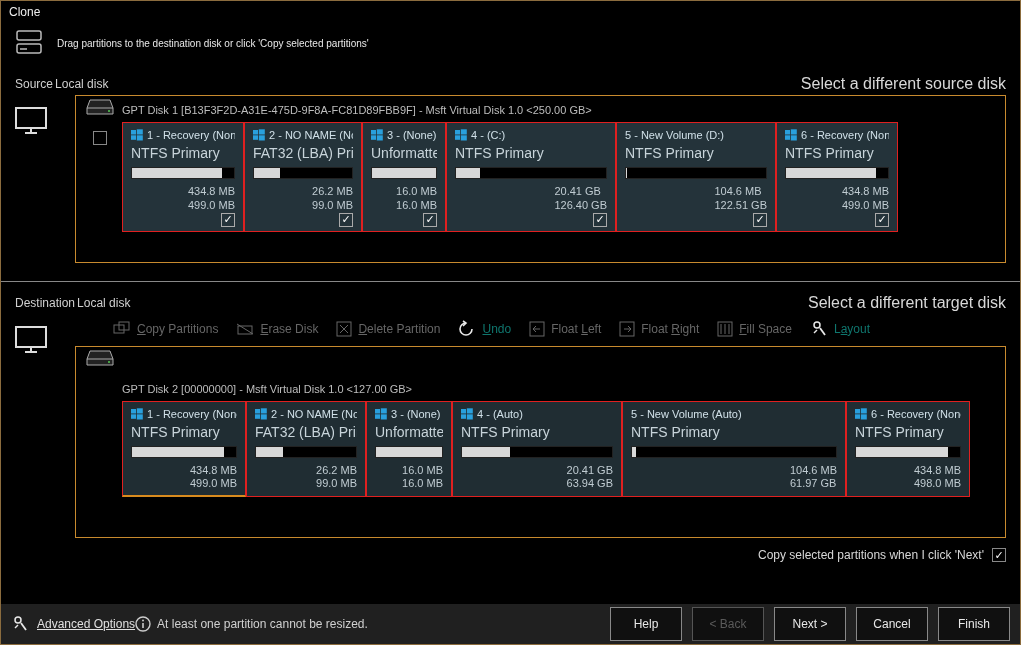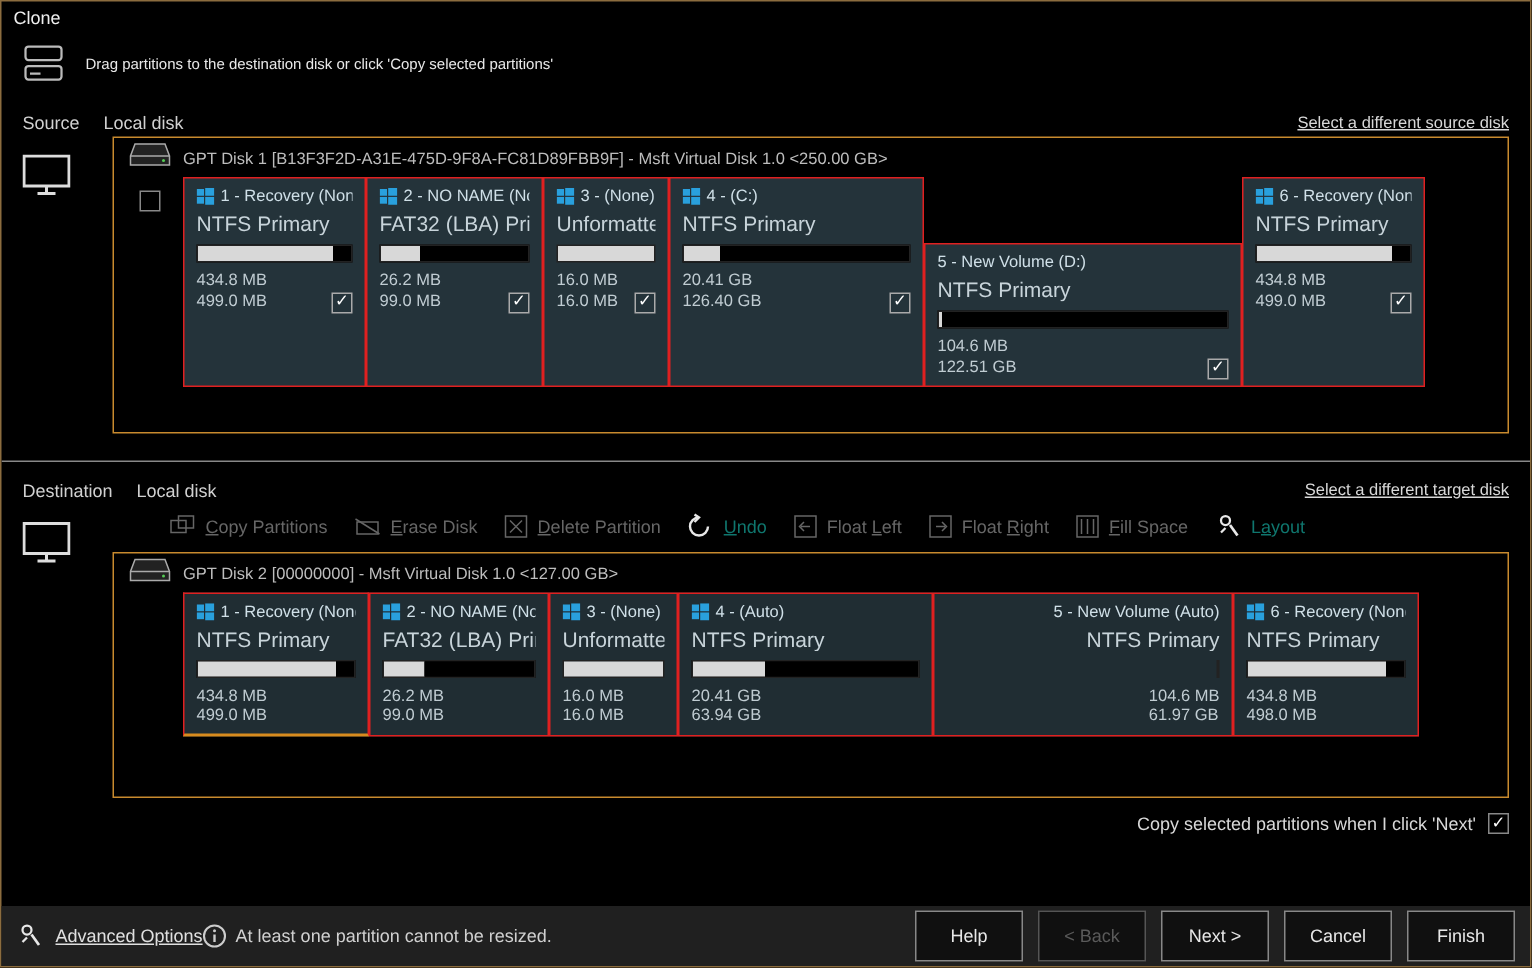--- a/index.html
+++ b/index.html
@@ -29,26 +29,25 @@
     font-size: 10px;
     color: #e8e8e8;
   }
   .drive-icon svg { display:block; }
   .section-row {
     display: flex;
     align-items: center;
     justify-content: space-between;
     padding: 4px 14px 2px 14px;
   }
-  .section-row .left { display:flex; gap:16px; align-items:center; }
+  .section-row .left { display:flex; gap:2px; align-items:center; }
   .section-row .label1 { color:#d0d0d0; font-size:12px; }
   .section-row a {
     color:#d8d8d8;
-    text-decoration: underline;
-    font-size:11px;
+    font-size:16px;
     cursor:pointer;
   }
   .panel-wrap {
     display:flex;
     align-items:flex-start;
     padding: 0 14px;
     gap: 28px;
   }
   .monitor-icon { margin-top:12px; }
   .disk-panel {
@@ -80,21 +79,21 @@
     width:12px; height:12px; display:inline-block;
   }
   .win-logo svg { display:block; }
   .p-sub { font-size:14px; color:#c8d4da; white-space:nowrap; overflow:hidden; }
   .usage-bar {
     height:12px; border:1px solid #222; background:#000; display:flex; margin-top:2px;
   }
   .usage-used { background:#d8d8d8; height:100%; }
   .usage-free { background:#000; height:100%; flex:1; }
   .p-foot {
-    display:flex; justify-content:space-between; align-items:flex-end; margin-top:2px;
+    display:flex; justify-content:space-between; align-items:flex-end; margin-top:2px;flex-direction:column;
   }
   .p-sizes { font-size:11px; color:#c0ccd2; line-height:1.25; }
   .p-check {
     width:14px; height:14px; border:1px solid #aaa; display:inline-flex; align-items:center; justify-content:center;
     background:#24333a;
   }
   .p-check.checked::after { content:"✓"; color:#fff; font-size:11px; line-height:1; }
   .divider { height:1px; background:#888; margin:18px 0 8px 0; }
   .toolbar {
     display:flex; gap:18px; align-items:center; padding:6px 0 8px 38px;
@@ -258,21 +257,21 @@
               <div class="p-sub">NTFS Primary</div>
               <div class="usage-bar">
                 <div class="usage-used" style="width:16%"></div>
                 <div class="usage-free"></div>
               </div>
               <div class="p-foot">
                 <div class="p-sizes">20.41 GB<br>126.40 GB</div>
                 <span class="p-check checked"></span>
               </div>
             </div>
-            <div class="partition" style="width: 212px; margin-top: 44px;">
+            <div class="partition" style="width: 160px;">
               <div class="p-title-row">
                 <span>5 - New Volume (D:)</span>
               </div>
               <div class="p-sub">NTFS Primary</div>
               <div class="usage-bar">
                 <div class="usage-used" style="width:1%"></div>
                 <div class="usage-free"></div>
               </div>
               <div class="p-foot">
                 <div class="p-sizes">104.6 MB<br>122.51 GB</div>
@@ -395,21 +394,21 @@
         <div class="hdd-icon" style="gap:0;">
           <span>
             <svg width="28" height="18" viewBox="0 0 28 18">
               <path d="M4 2 L24 2 L27 10 L27 16 L1 16 L1 10 Z" fill="#222" stroke="#aaa" stroke-width="1"></path>
               <line x1="1" y1="10" x2="27" y2="10" stroke="#aaa" stroke-width="1"></line>
               <circle cx="23" cy="13" r="1" fill="#5c5"></circle>
             </svg>
           </span>
         </div>
         <div style="flex:1;">
-          <div class="disk-label-row" style="padding-left:0;">
+          <div class="disk-label-row" style="padding-left:0;margin-top:28px;">
             <span>GPT Disk 2 [00000000] - Msft    Virtual Disk    1.0  &lt;127.00 GB&gt;</span>
           </div>
           <div class="partitions" id="dst-partitions">
               <div class="partition" style="width: 124px; border-bottom: 2px solid rgb(216, 139, 30);">
                 <div class="p-title-row">
                   <span class="win-logo">
                     <svg width="12" height="12" viewBox="0 0 12 12">
                       <rect x="0" y="1" width="5" height="4.5" fill="#29a0dd"></rect>
                       <rect x="5.8" y="0.3" width="6" height="5.2" fill="#29a0dd"></rect>
                       <rect x="0" y="6.3" width="5" height="4.5" fill="#29a0dd"></rect>
@@ -483,21 +482,21 @@
                 </div>
                 <div class="p-sub">NTFS Primary</div>
                 <div class="usage-bar">
                   <div class="usage-used" style="width:32%"></div>
                   <div class="usage-free"></div>
                 </div>
                 <div class="p-foot">
                   <div class="p-sizes">20.41 GB<br>63.94 GB</div>
                 </div>
               </div>
-              <div class="partition" style="width: 200px; align-items: flex-end;">
+              <div class="partition" style="width: 224px;">
                 <div class="p-title-row">
                   <span>5 - New Volume (Auto)</span>
                 </div>
                 <div class="p-sub">NTFS Primary</div>
                 <div class="usage-bar">
                   <div class="usage-used" style="width:2%"></div>
                   <div class="usage-free"></div>
                 </div>
                 <div class="p-foot">
                   <div class="p-sizes">104.6 MB<br>61.97 GB</div>

